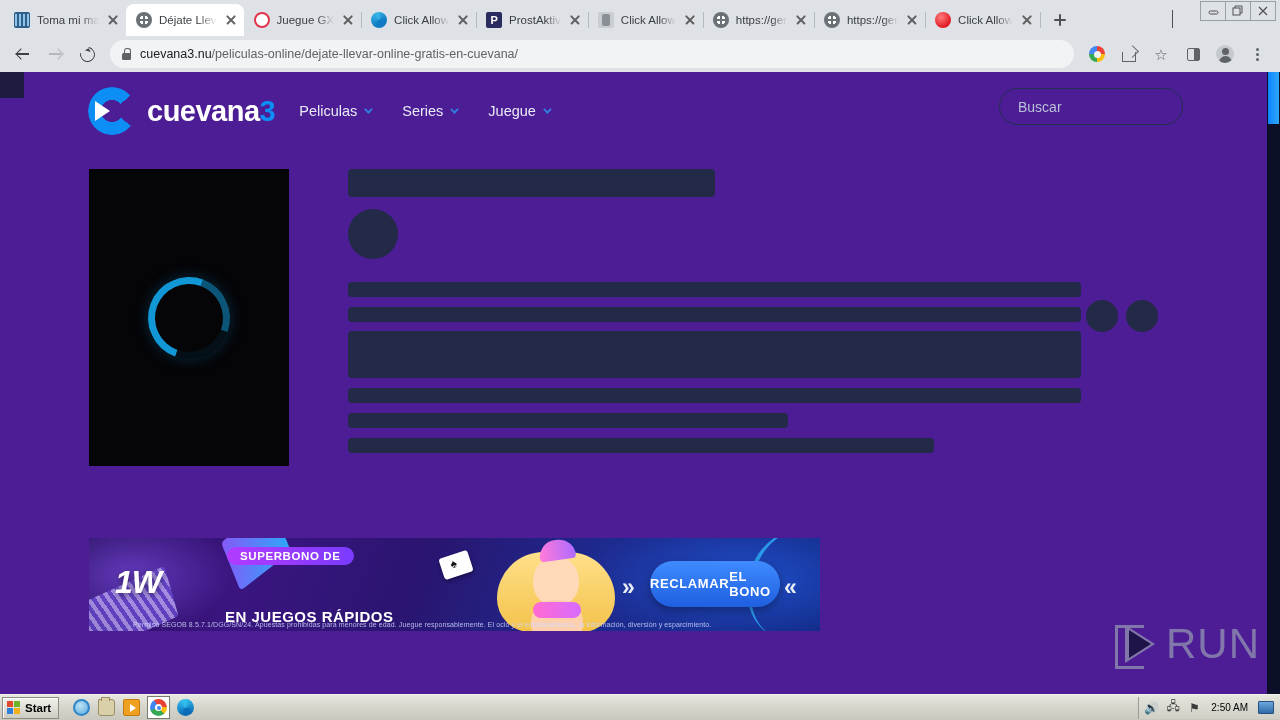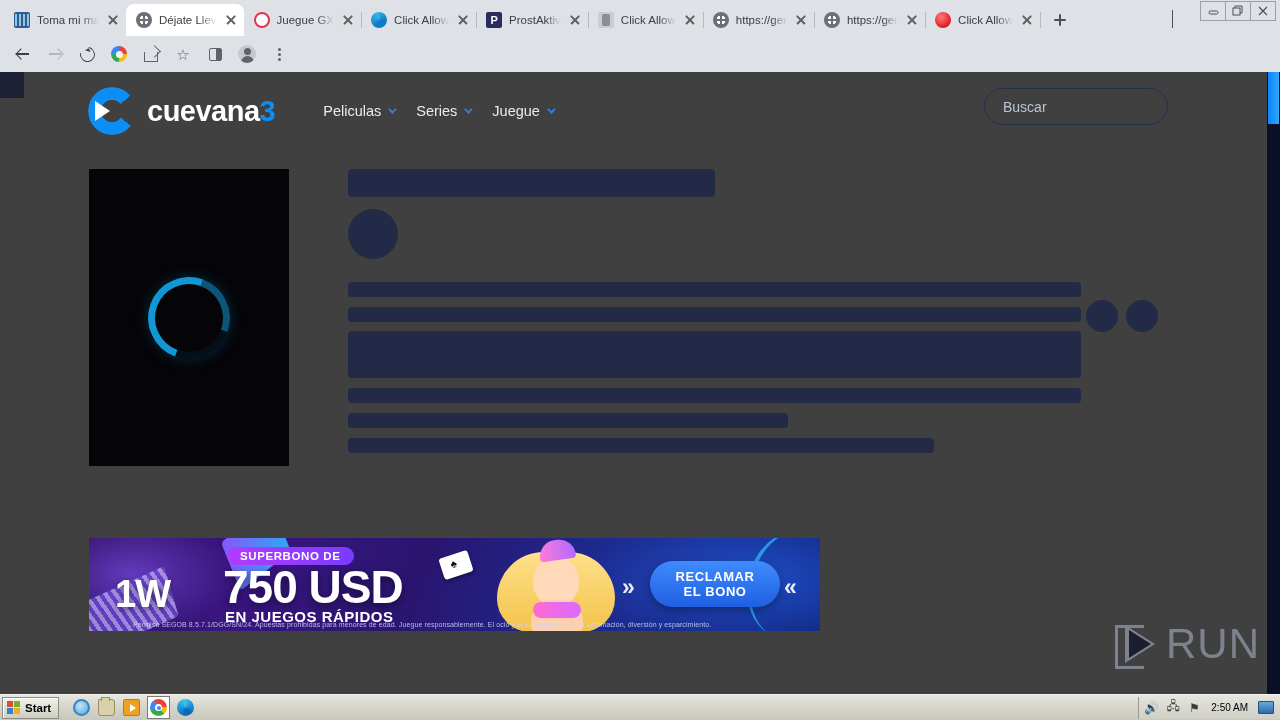--- a/index.html
+++ b/index.html
@@ -101,47 +101,47 @@
   .star { width:15px; height:15px; color:#5f6368; font-size:15px; line-height:15px; text-align:center; }
   .sidepanel { width:13px; height:13px; border:1.7px solid #5f6368; border-radius:2px; position:relative; }
   .sidepanel:after{content:"";position:absolute;right:0;top:0;bottom:0;width:5px;background:#5f6368;}
   .avatar { width:18px; height:18px; border-radius:50%; background:#c5c9cd; position:relative; overflow:hidden; }
   .avatar:before{content:"";position:absolute;left:5.5px;top:3px;width:7px;height:7px;border-radius:50%;background:#5f6368;}
   .avatar:after{content:"";position:absolute;left:2.5px;top:11px;width:13px;height:9px;border-radius:7px 7px 0 0;background:#5f6368;}
   .kebab { width:16px; height:16px; display:flex; flex-direction:column; align-items:center; justify-content:center; gap:2px; }
   .kebab i { width:3px; height:3px; border-radius:50%; background:#5f6368; display:block; }
 
   
-  .page { position:absolute; left:0; top:72px; width:1280px; height:622px; background:#404040; overflow:hidden; }
+  .page { position:absolute; left:0; top:72px; width:1280px; height:622px; background:#4c1d95; overflow:hidden; }
   .artifact { position:absolute; left:0; top:0; width:24px; height:26px; background:#161b32; opacity:.85; }
 
   .scrollbar { position:absolute; right:0; top:0; width:13px; height:622px; background:#0b0f27; }
   .scroll-thumb { position:absolute; right:1px; top:0px; width:11px; height:52px;
                   background:linear-gradient(90deg,#0c84ff,#2fa8ff); border-radius:0; }
 
   .site-header { position:relative; height:78px; display:flex; align-items:center; padding-left:88px; }
   .logo-wrap { display:flex; align-items:center; gap:11px; }
   .logo-mark { width:48px; height:48px; position:relative; flex:0 0 48px; }
   .logo-c {
     position:absolute; inset:0; border-radius:50%;
     background: conic-gradient(from 128deg, #0d8ef5 0deg 282deg, transparent 282deg 360deg);
     -webkit-mask: radial-gradient(circle, transparent 0 32%, #000 33%);
     mask: radial-gradient(circle, transparent 0 32%, #000 33%);
   }
   .logo-play { position:absolute; left:7px; top:14px; width:0; height:0;
     border-left:15px solid #ffffff; border-top:10px solid transparent; border-bottom:10px solid transparent; }
   .logo-text { font-size:29px; font-weight:bold; color:#ffffff; letter-spacing:-0.5px; }
   .logo-text .three { color:#0d8ef5; }
 
-  .nav { display:flex; align-items:center; gap:22px; margin-left:48px; }
+  .nav { display:flex; align-items:center; gap:32px; margin-left:24px; }
   .nav-item { display:flex; align-items:center; gap:7px; color:#e8ebf5; font-size:14.5px; }
   .nav-chev { width:6px; height:6px; border-right:2px solid #2f7fe0; border-bottom:2px solid #2f7fe0;
               transform:rotate(45deg) translateY(-2px); }
 
-  .search-box { position:absolute; right:112px; top:16px; width:184px; height:37px;
+  .search-box { position:absolute; right:97px; top:16px; width:184px; height:37px;
                 border:1px solid #23304f; border-radius:19px; display:flex; align-items:center; padding:0 18px; }
   .search-ph { color:#b9c2d8; font-size:14px; }
   .poster { position:absolute; left:89px; top:97px; width:200px; height:297px; background:#050508;
             display:flex; align-items:center; justify-content:center; }
   .spinner { width:82px; height:82px; border-radius:50%;
              border:7px solid #1297d6; border-bottom-color:rgba(18,151,214,0.08);
              border-right-color:rgba(18,151,214,0.55); transform:rotate(-25deg);
              box-shadow:0 0 14px rgba(18,151,214,.25); }
 
   .skeleton { position:absolute; left:348px; top:97px; width:832px; }
@@ -155,22 +155,22 @@
   .ad { position:absolute; left:89px; top:466px; width:731px; height:93px; overflow:hidden;
         background:linear-gradient(110deg,#2b1060 0%,#3a1580 22%,#2a1570 45%,#1d2a8f 68%,#122a86 100%); }
   .ad-bg1 { position:absolute; left:-10px; top:-10px; width:170px; height:115px;
             background:radial-gradient(ellipse at 30% 40%, rgba(140,90,255,.55), transparent 62%); }
   .ad-bg2 { position:absolute; right:0; top:-20px; width:260px; height:135px;
             background:radial-gradient(ellipse at 70% 45%, rgba(40,110,255,.55), transparent 62%); }
   .ad-streak { position:absolute; left:135px; top:-16px; width:64px; height:50px;
         background:linear-gradient(120deg,#8a5bff,#2bb2ff); transform:rotate(-38deg) skewX(-16deg); border-radius:4px; opacity:.95; }
   .ad-keys { position:absolute; left:-6px; top:46px; width:92px; height:52px;
         background:repeating-linear-gradient(72deg,#c9b6ff 0 4px, #6c4fd6 4px 8px); transform:rotate(-16deg) skewY(-8deg); opacity:.7; border-radius:3px; }
-  .ad-1w { position:absolute; left:26px; top:35px; font-size:38px; font-weight:bold; color:#fff;
-           letter-spacing:-1px; text-shadow:0 2px 6px rgba(0,0,0,.5); }
+  .ad-1w { position:absolute; left:26px; top:26px; font-size:32px; font-weight:bold; color:#fff;
+           font-style:italic; letter-spacing:-1px; text-shadow:0 2px 6px rgba(0,0,0,.5); }
   .ad-superbono { position:absolute; left:138px; top:9px; padding:3px 13px; border-radius:11px;
         background:linear-gradient(90deg,#b23bff,#7a3bff); color:#fff; font-size:11.5px; font-weight:bold; letter-spacing:.6px; }
   .ad-750 { position:absolute; left:134px; top:22px; font-size:46px; font-weight:bold; color:#fff;
             letter-spacing:-1px; text-shadow:0 3px 8px rgba(0,0,0,.45); }
   .ad-sub { position:absolute; left:136px; top:70px; font-size:15px; font-weight:bold; color:#fff; letter-spacing:.5px; }
   .ad-legal { position:absolute; left:44px; bottom:3px; right:10px; font-size:7px; color:#cfd6ff; opacity:.85;
               white-space:nowrap; letter-spacing:.1px; }
   .ad-girl { position:absolute; left:400px; top:4px; width:135px; height:89px; }
   .ad-hair { position:absolute; left:8px; top:10px; width:118px; height:80px;
              background:linear-gradient(180deg,#ffe08a,#f3c24a); border-radius:56px 56px 40px 40px; }
@@ -180,21 +180,21 @@
             background:linear-gradient(90deg,#ff7ad9,#b06bff); border-radius:18px 18px 4px 4px; transform:rotate(-8deg); }
   .ad-body { position:absolute; left:42px; top:58px; width:52px; height:34px;
              background:#ffd0ad; border-radius:22px 22px 8px 8px; }
   .ad-top { position:absolute; left:44px; top:60px; width:48px; height:16px;
             background:linear-gradient(90deg,#ff6ad0,#d86bff); border-radius:10px; }
   .ad-card { position:absolute; left:352px; top:16px; width:30px; height:22px; background:#fff;
              border-radius:3px; transform:rotate(-18deg); box-shadow:0 2px 4px rgba(0,0,0,.4); }
   .ad-card:after{content:"♠";position:absolute;left:10px;top:2px;font-size:12px;color:#111;}
   .ad-chev-r { position:absolute; left:533px; top:36px; color:#fff; font-size:23px; font-weight:bold; opacity:.9; }
   .ad-cta { position:absolute; left:561px; top:23px; width:130px; height:46px; border-radius:23px;
-            background:linear-gradient(180deg,#3f8bff,#1f5fe0); display:flex; flex-direction:column;
+            background:linear-gradient(180deg,#3f8bff,#1f5fe0); display:flex; 
             align-items:center; justify-content:center; color:#fff; font-size:13px; font-weight:bold;
             letter-spacing:.6px; line-height:1.18; box-shadow:0 3px 10px rgba(0,0,0,.35); }
   .ad-chev-l { position:absolute; left:695px; top:36px; color:#fff; font-size:23px; font-weight:bold; opacity:.9; }
   .ad-neon { position:absolute; right:-18px; top:-8px; width:90px; height:110px;
              border-left:4px solid #2fb8ff; border-radius:50%; transform:rotate(16deg); opacity:.75; }
 
   .anyrun { position:absolute; right:20px; top:548px; display:flex; align-items:center; gap:7px;
             color:#9aa2b5; font-size:42px; letter-spacing:1px; opacity:.68; }
   .anyrun-play { width:44px; height:40px; position:relative; }
   .anyrun-play:before { content:""; position:absolute; left:0; top:1px; width:26px; height:38px;
@@ -346,20 +346,24 @@
       <div class="tb-btn">
           <span class="arrow-l"></span>
         </div>
       <div class="tb-btn">
           <span class="arrow-r"></span>
         </div>
       <div class="tb-btn">
           <span class="reload"></span>
         </div>
 
+      <div class="omnibox">
+        <span class="lock"></span>
+        <span class="url"><span>cuevana3.nu</span><span class="dim">/peliculas-online/dejate-llevar-online-gratis-en-cuevana/</span></span>
+      </div>
 
       <div class="tb-right">
         <div class="tb-btn">
             <span class="gicon"></span>
           </div>
         <div class="tb-btn">
             <span class="share"></span>
           </div>
         <div class="tb-btn">
             <span class="star">☆</span>
@@ -431,21 +435,20 @@
     </div>
 
     <div class="ad">
       <div class="ad-bg1"></div>
       <div class="ad-bg2"></div>
       <div class="ad-streak"></div>
       <div class="ad-keys"></div>
       <div class="ad-neon"></div>
       <div class="ad-1w">1W</div>
       <div class="ad-superbono">SUPERBONO DE</div>
-      <div class="ad-750">750 USD</div>
       <div class="ad-sub">EN JUEGOS RÁPIDOS</div>
       <div class="ad-card"></div>
       <div class="ad-girl">
         <span class="ad-hair"></span>
         <span class="ad-face"></span>
         <span class="ad-hat"></span>
         <span class="ad-body"></span>
         <span class="ad-top"></span>
       </div>
       <div class="ad-chev-r">»</div>

